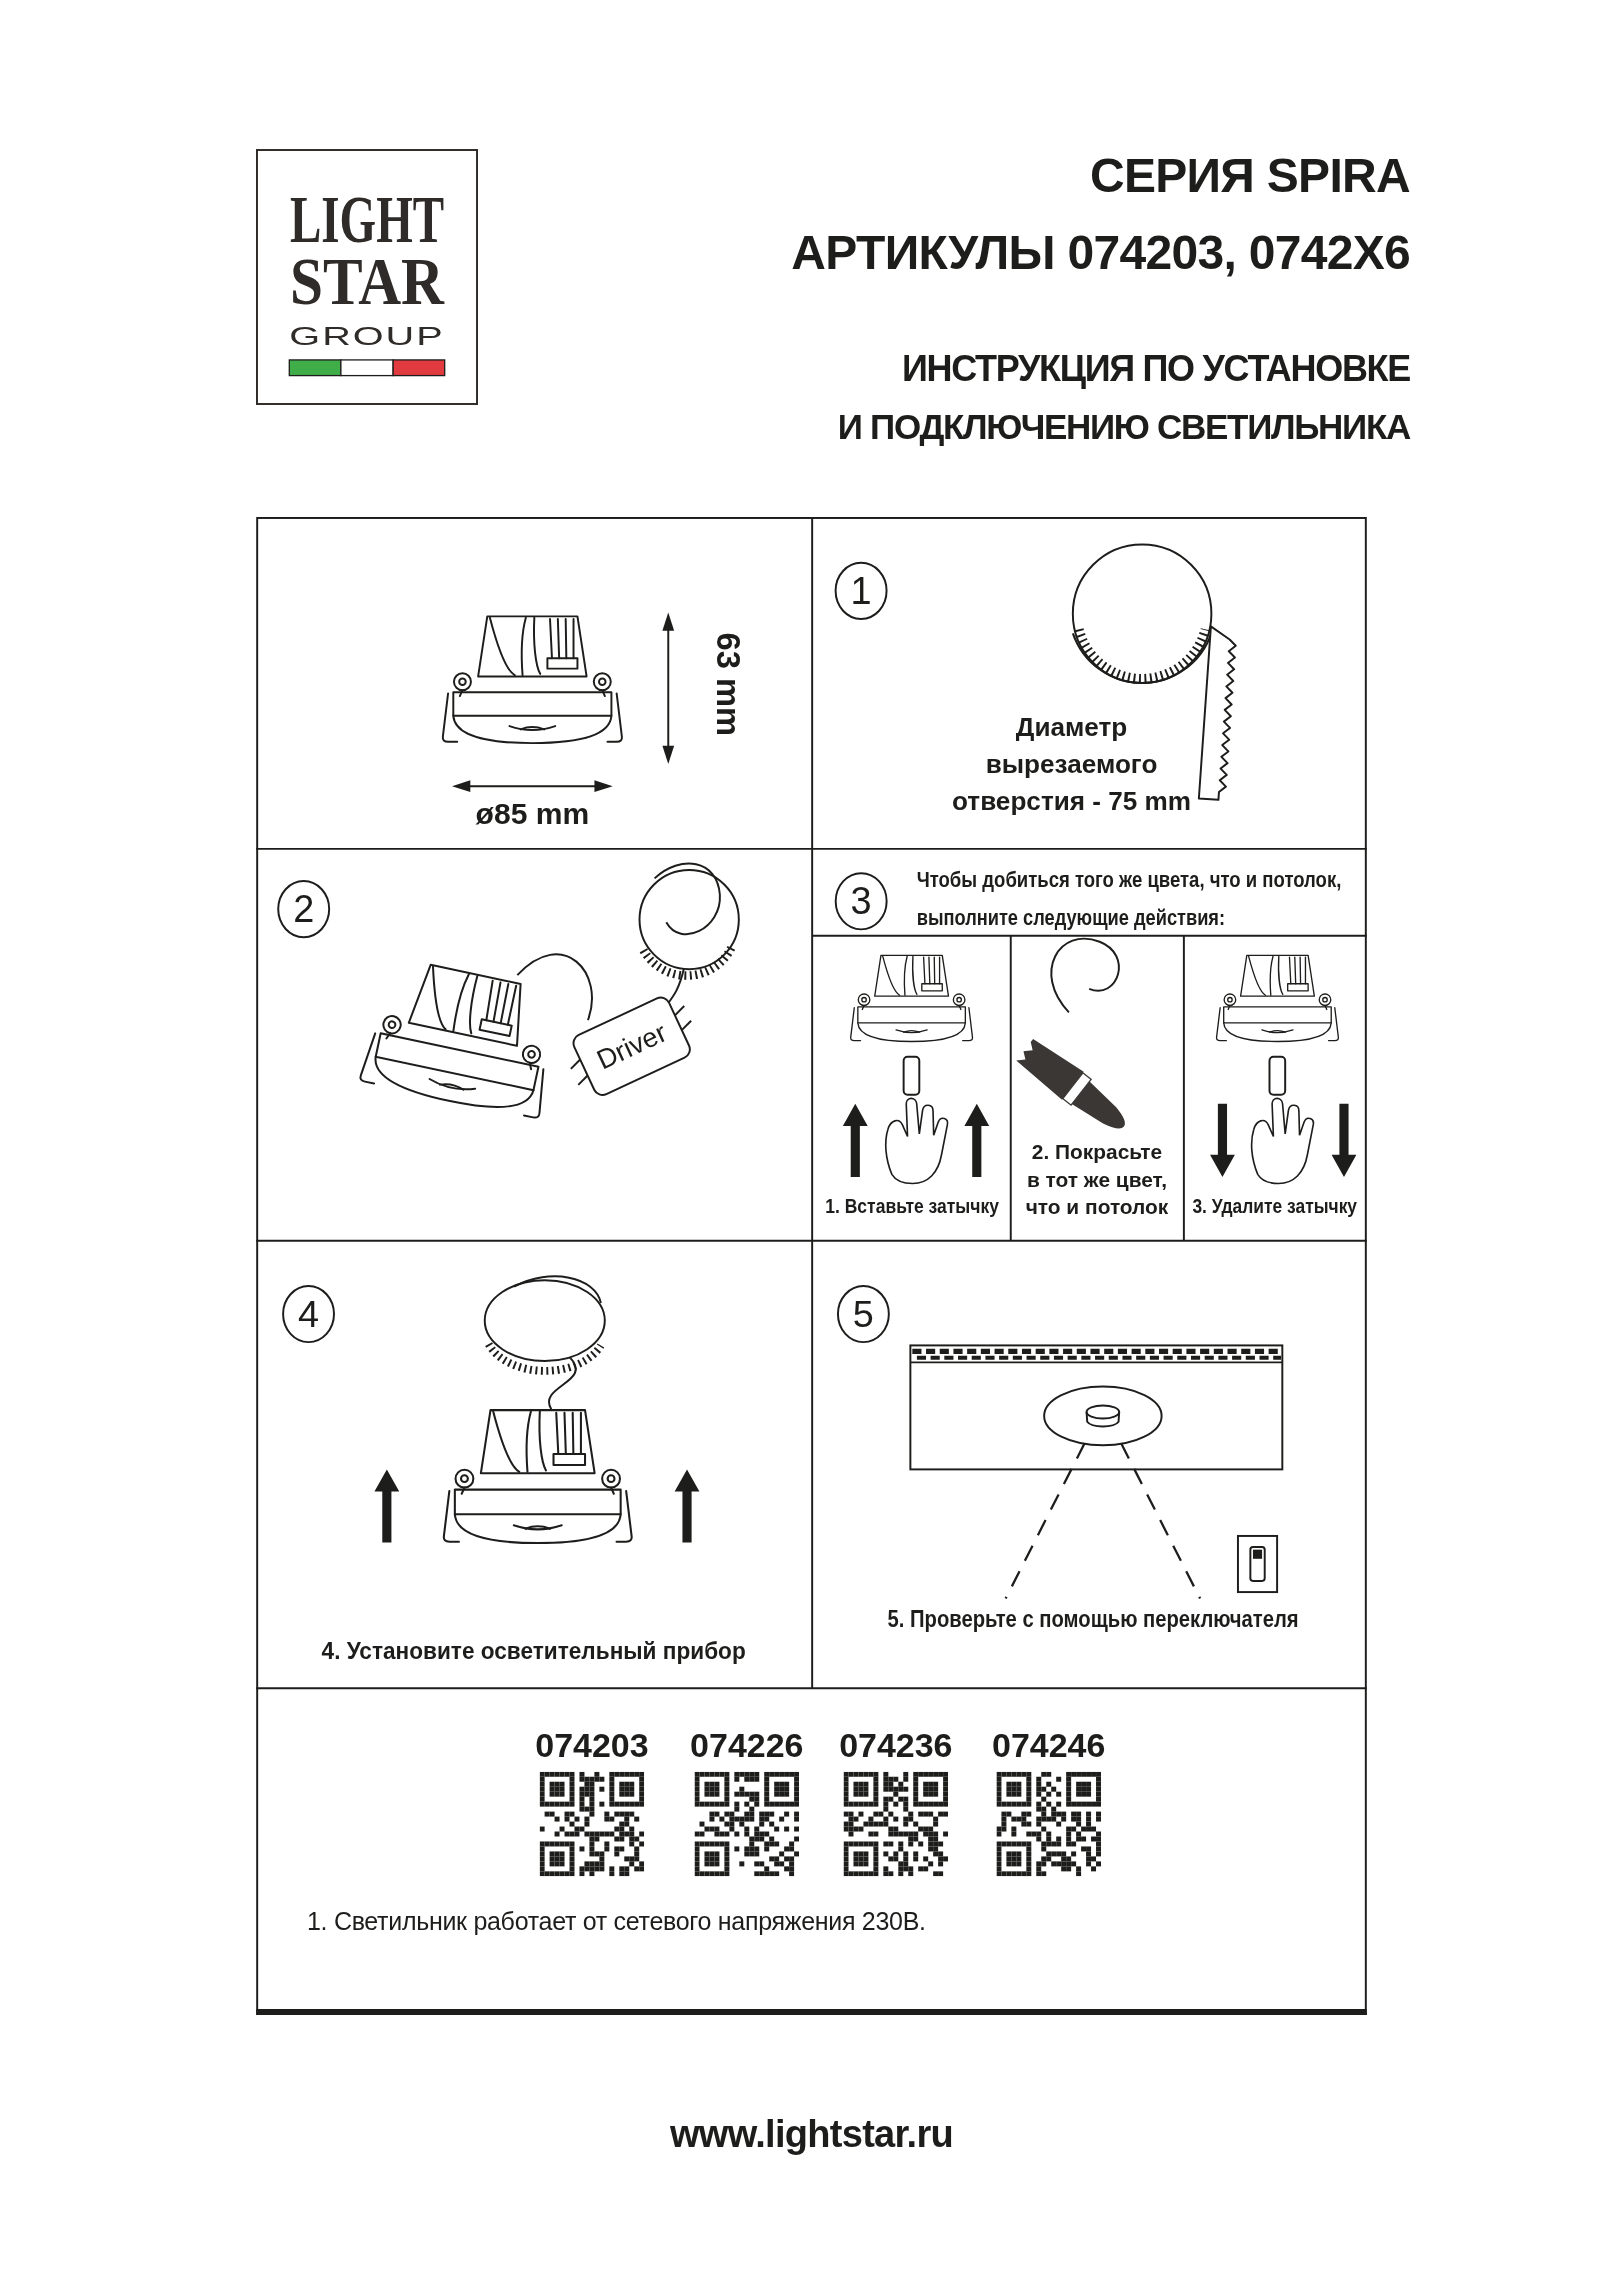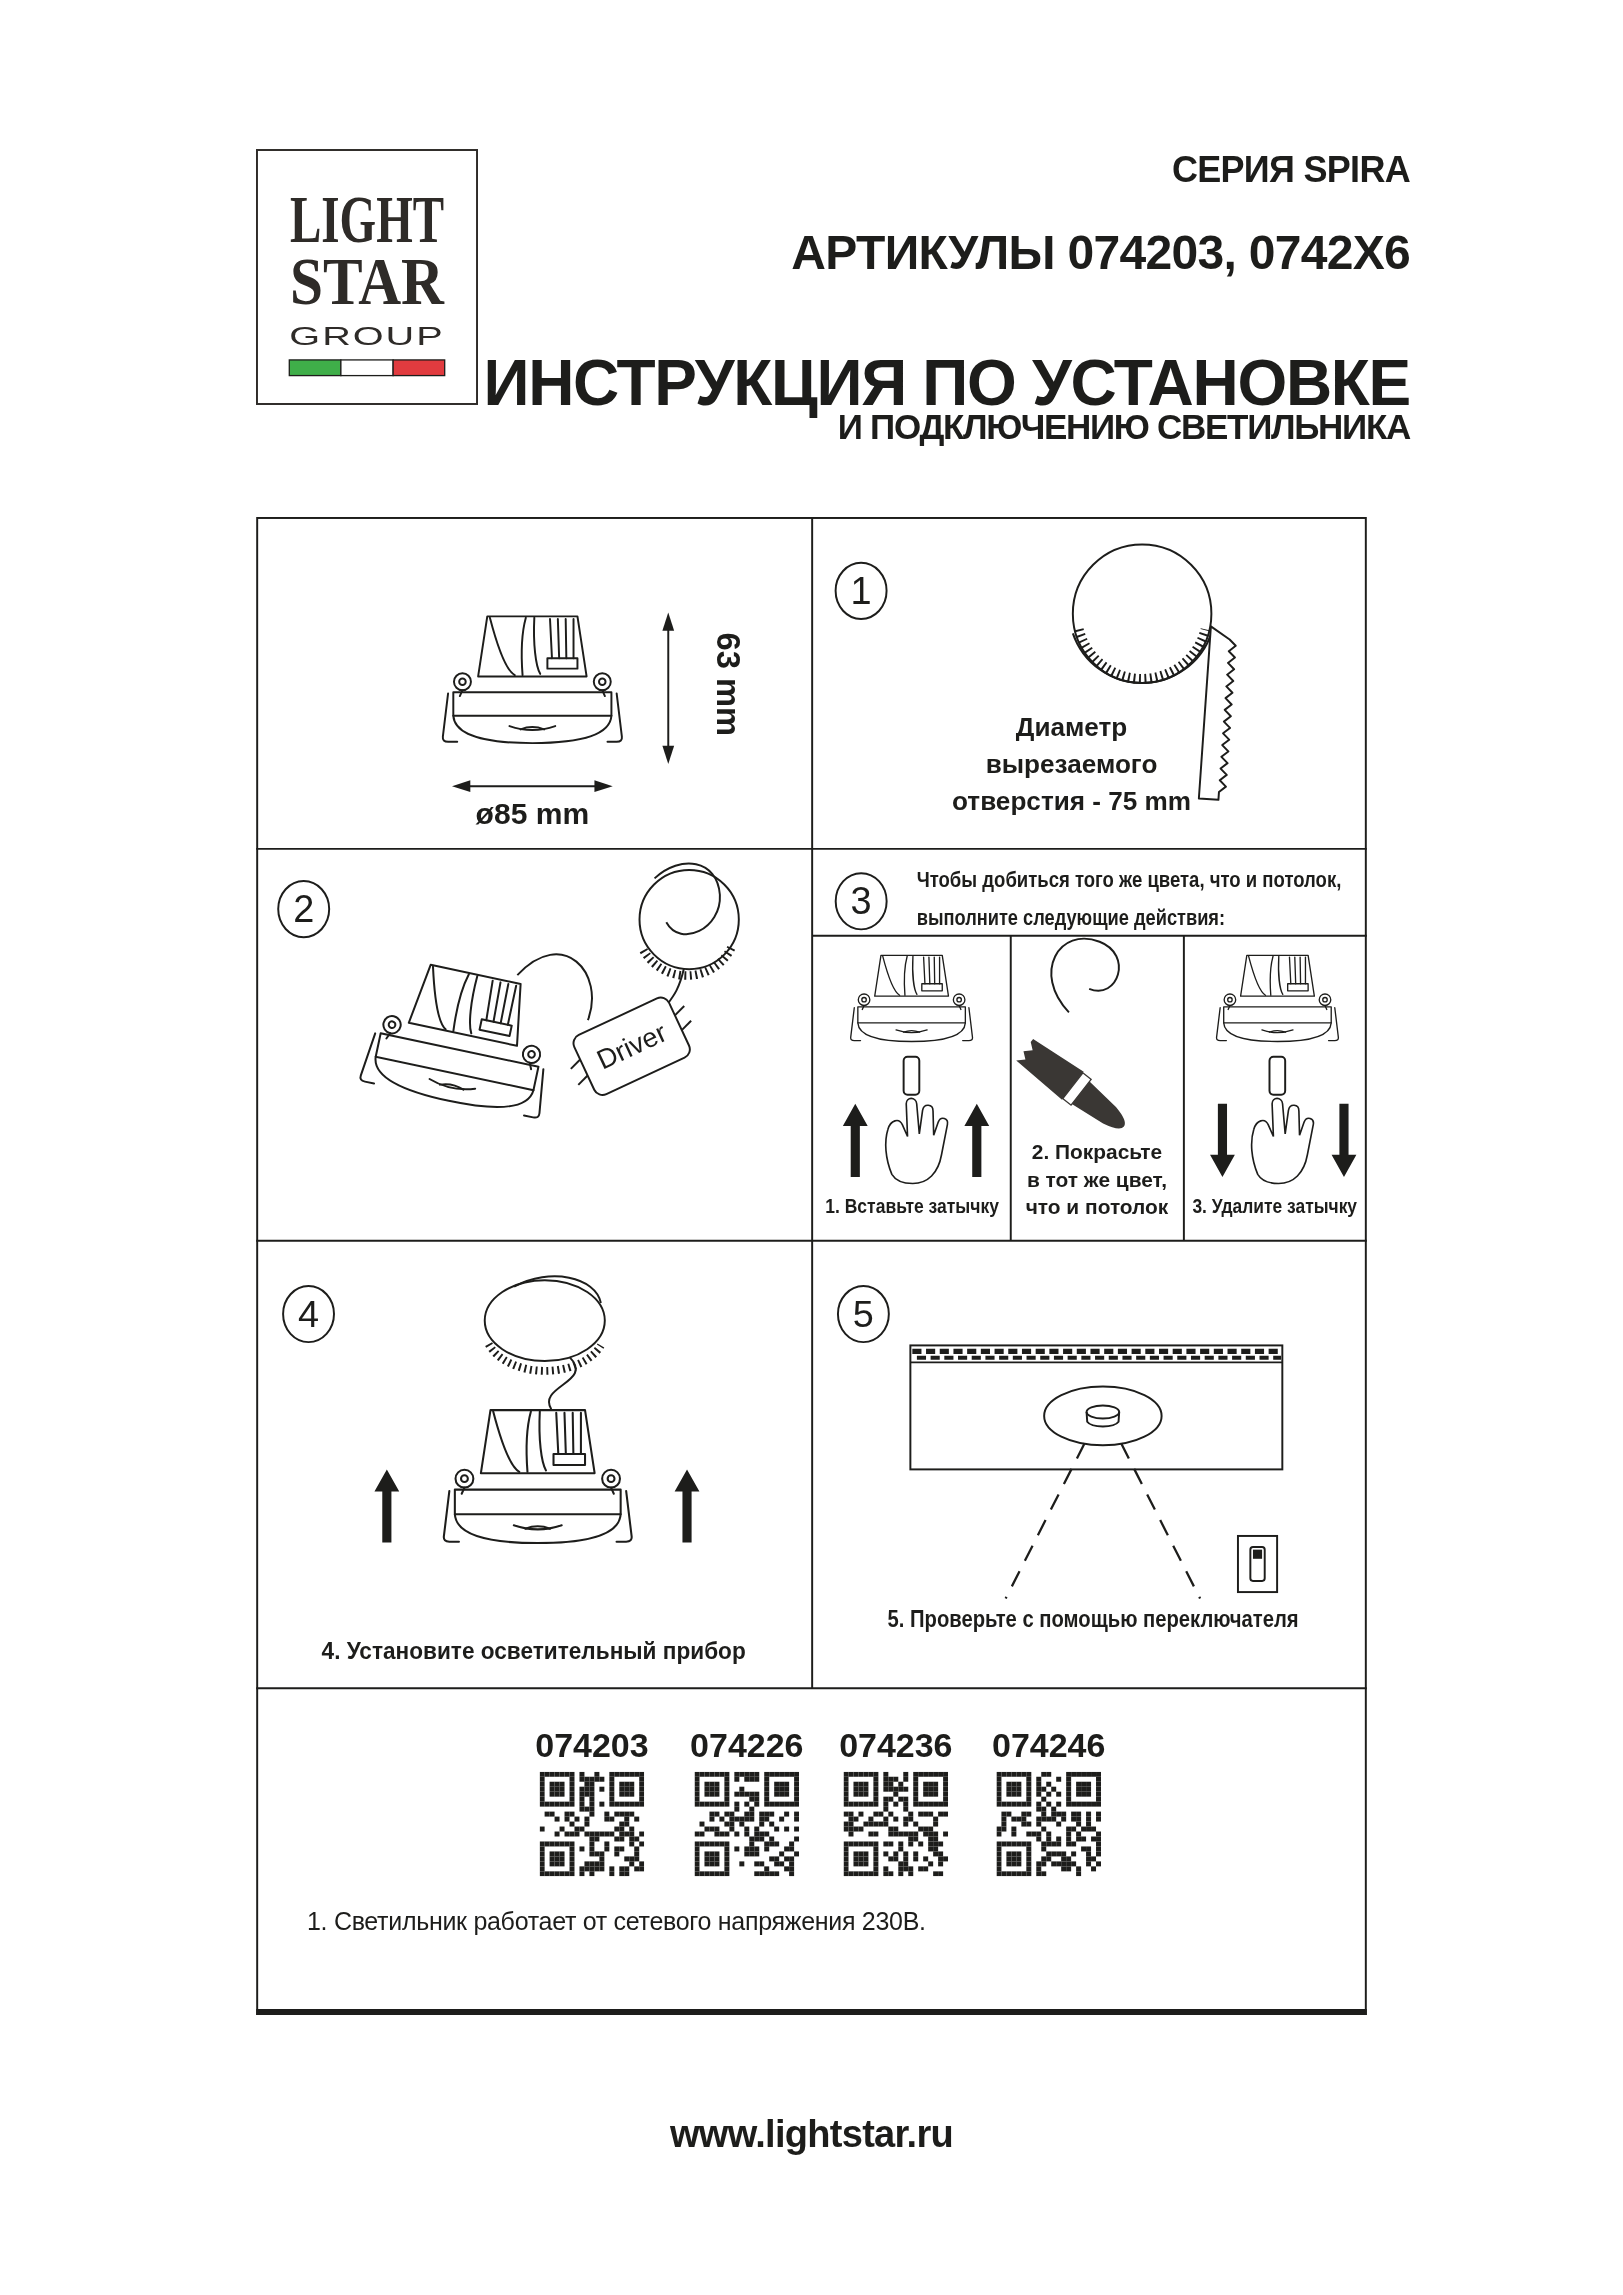--- a/index.html
+++ b/index.html
@@ -1,23 +1,23 @@
 <!DOCTYPE html>
 <html style="font-size:10.5px"><head>
 <meta charset="utf-8">
 <style>
   html,body{margin:0;padding:0;background:#ffffff;}
   .page{position:relative;width:1623px;height:2295px;background:#fff;overflow:hidden;
         font-family:"Liberation Sans","DejaVu Sans",sans-serif;color:#1d1d1b;padding-left:44px;}
   .abs{position:absolute;}
   .hline{position:absolute;right:257px;white-space:nowrap;font-weight:bold;
          letter-spacing:-0.7px;line-height:1;text-align:right;}
-  .h-series{top:152px;font-size:36px;}
+  .h-series{top:152px;font-size:48px;}
   .h-articles{top:229px;font-size:48px;}
-  .h-title1{top:351px;font-size:64px;letter-spacing:-1.3px;}
+  .h-title1{top:351px;font-size:36px;letter-spacing:-1.3px;}
   .h-title2{top:409px;font-size:35px;letter-spacing:-1.3px;}
   .table{position:absolute;left:256px;top:517px;width:1111px;height:1498px;}
   .table > svg{position:absolute;}
   svg text{font-family:"Liberation Sans","DejaVu Sans",sans-serif;fill:#1d1d1b;font-weight:bold;}
   text.num{font-weight:400;font-size:58px;}
   text.cap32{font-size:32px;}
   text.cap34{font-size:34px;}
   text.cap38{font-size:38px;}
   text.cap40{font-size:40px;}
   text.cap46{font-size:46px;}

